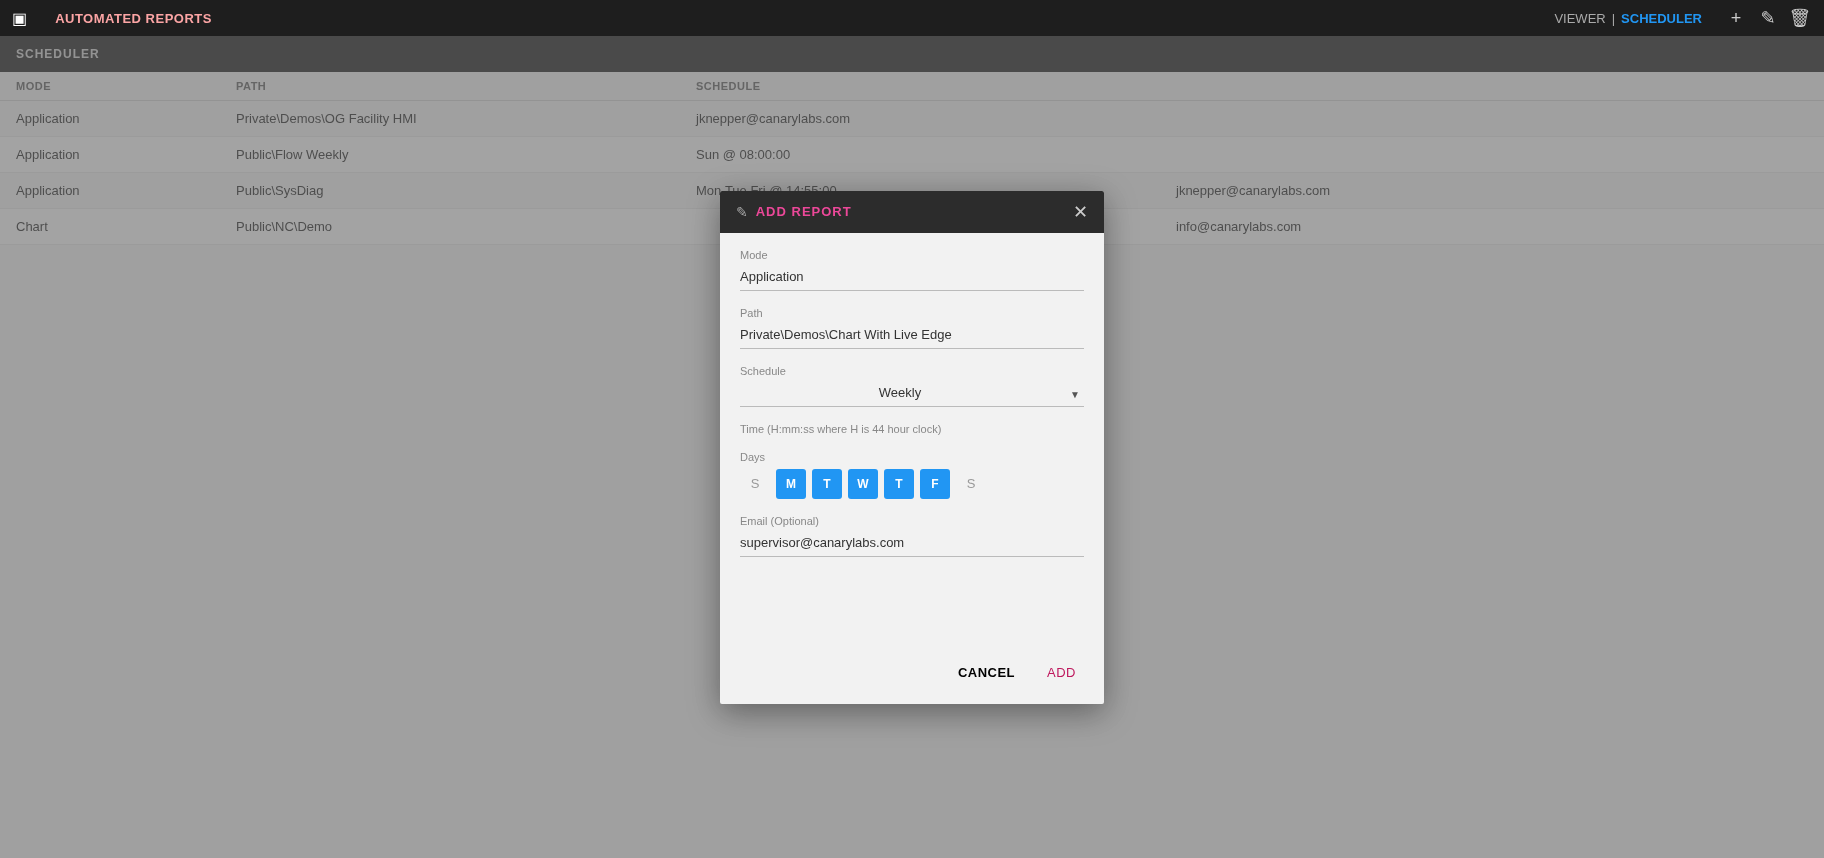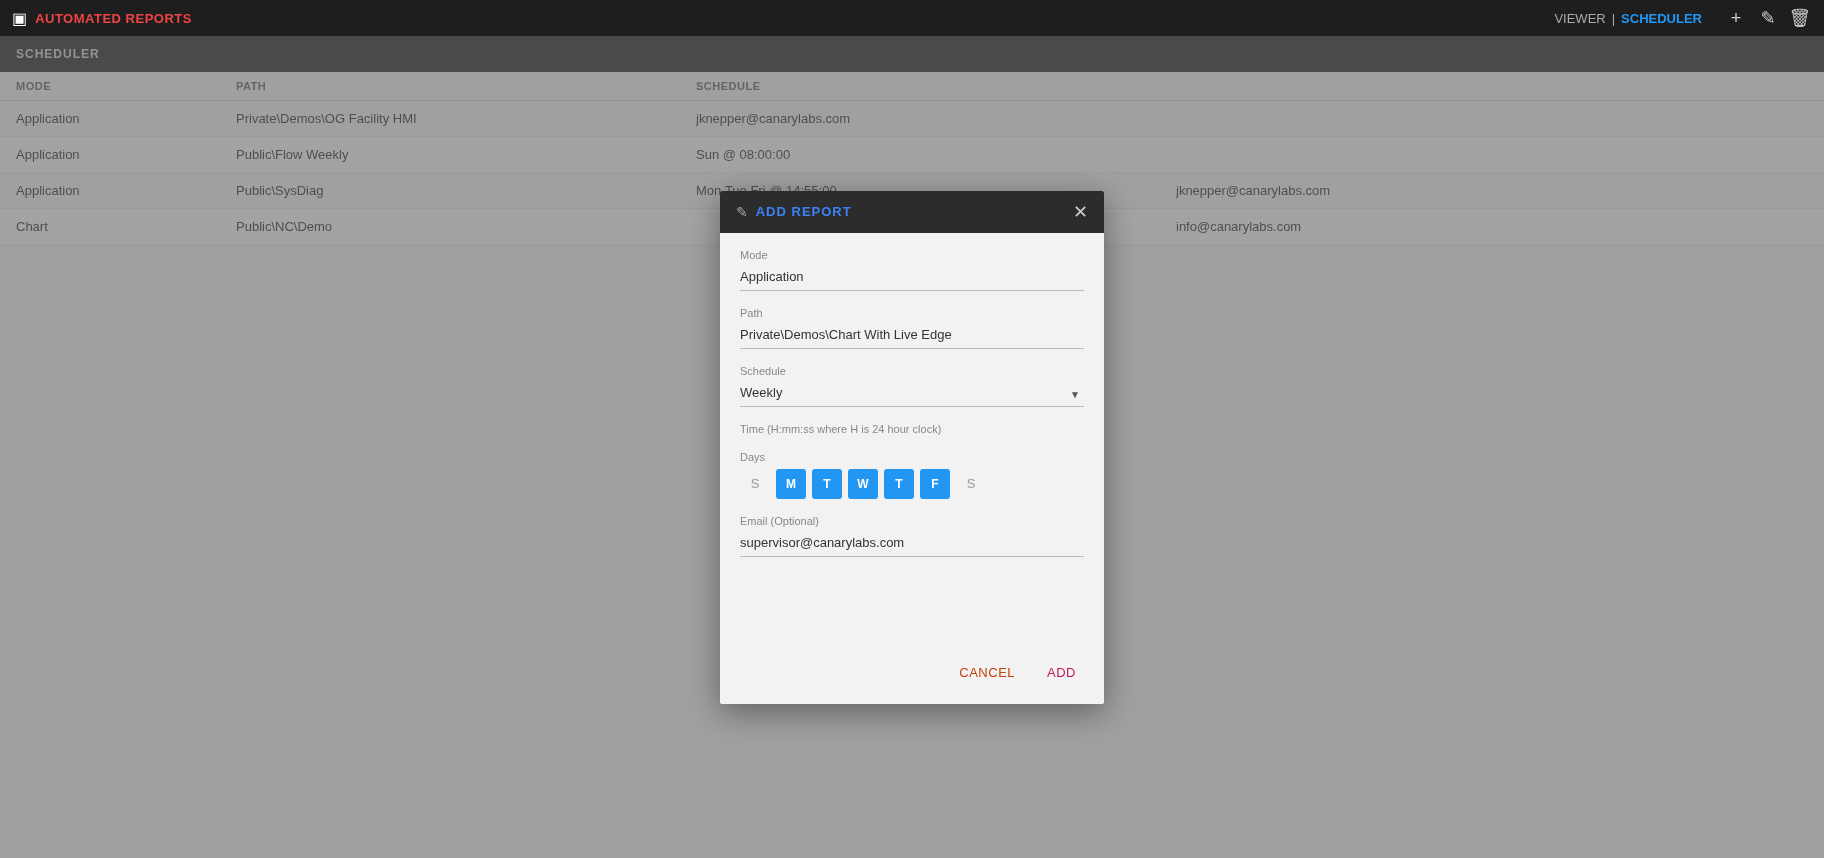--- a/index.html
+++ b/index.html
@@ -22,24 +22,25 @@
       padding: 0 12px;
       position: relative;
       z-index: 10;
     }
     .top-bar-left {
       display: flex;
       align-items: center;
       gap: 8px;
     }
     .top-bar-title {
-      color: #ef4444;
+      color: #fca5a5;
       font-size: 13px;
       font-weight: 600;
       letter-spacing: 0.5px;
+      margin-left: 20px;
     }
     .app-icon {
       color: #fff;
       font-size: 16px;
     }
     .top-bar-right {
       display: flex;
       align-items: center;
       gap: 6px;
     }
@@ -162,21 +163,21 @@
       display: flex;
       align-items: center;
       justify-content: space-between;
     }
     .dialog-header-left {
       display: flex;
       align-items: center;
       gap: 8px;
     }
     .dialog-title {
-      color: #3b82f6;
+      color: #ec4899;
       font-size: 13px;
       font-weight: 700;
       letter-spacing: 1px;
     }
     .dialog-pencil {
       color: #aaa;
       font-size: 14px;
     }
     .dialog-close {
       color: #ccc;
@@ -218,20 +219,21 @@
       border-bottom: 1px solid #bbb;
       display: block;
       width: 100%;
       background: none;
       border-top: none;
       border-left: none;
       border-right: none;
       appearance: none;
       cursor: pointer;
       outline: none;
+      text-align: center;
     }
     .select-arrow {
       position: absolute;
       right: 4px;
       top: 50%;
       transform: translateY(-50%);
       color: #555;
       font-size: 10px;
       pointer-events: none;
     }
@@ -269,23 +271,23 @@
       display: flex;
       justify-content: flex-end;
       align-items: center;
       gap: 16px;
       padding: 20px 20px 20px 20px;
       margin-top: 8px;
     }
     .btn-cancel {
       background: none;
       border: none;
-      color: #c2410c;
-      font-size: 13px;
-      font-weight: 400;
+      color: #000000;
+      font-size: 13px;
+      font-weight: 700;
       cursor: pointer;
       letter-spacing: 0.5px;
       padding: 4px 8px;
     }
     .btn-add {
       background: none;
       border: none;
       color: #be185d;
       font-size: 13px;
       font-weight: 400;
@@ -391,21 +393,21 @@
           <select class="form-select">
             <option>Daily</option>
             <option selected="">Weekly</option>
             <option>Monthly</option>
           </select>
           <span class="select-arrow">▼</span>
         </div>
       </div>
 
       <div class="form-field">
-        <span class="form-label">Time (H:mm:ss where H is 24 hour clock)</span>
+        <span class="form-label">Time (H:mm:ss where H is 44 hour clock)</span>
       </div>
 
       <div class="form-field">
         <span class="form-label">Days</span>
         <div class="days-row">
           <span class="day-inactive">S</span>
           <button class="day-btn">M</button>
           <button class="day-btn">T</button>
           <button class="day-btn">W</button>
           <button class="day-btn">T</button>

